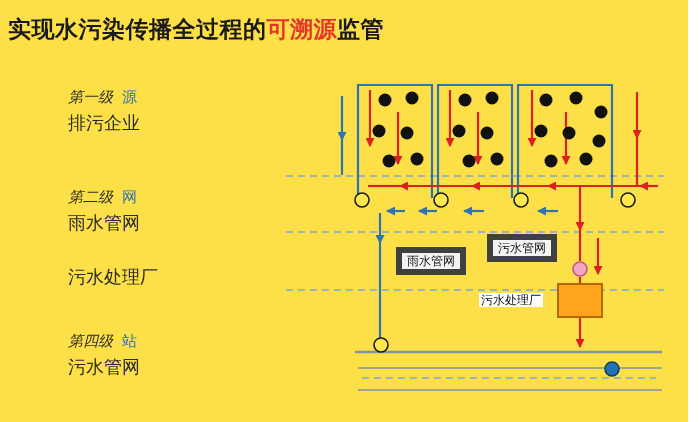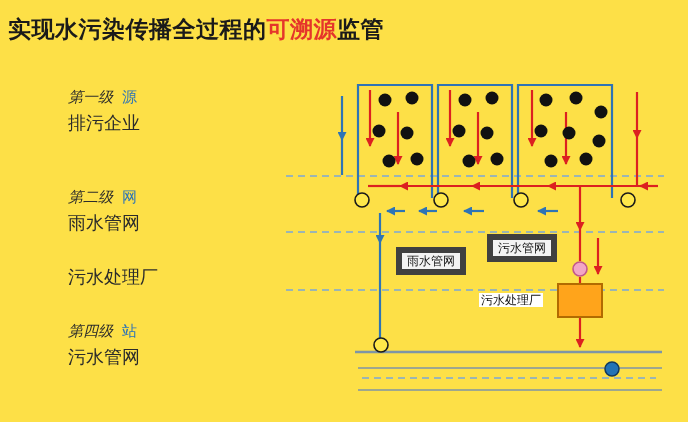--- a/index.html
+++ b/index.html
@@ -50,21 +50,21 @@
     <div><span class="name">第一级</span><span class="key">源</span></div>
     <div class="desc">排污企业</div>
   </div>
   <div class="level" style="left:68px; top:188px">
     <div><span class="name">第二级</span><span class="key">网</span></div>
     <div class="desc">雨水管网</div>
   </div>
   <div class="level" style="left:68px; top:260px">
     <div class="desc">污水处理厂</div>
   </div>
-  <div class="level" style="left:68px; top:322px">
+  <div class="level" style="left:68px; top:332px">
     <div><span class="name">第四级</span><span class="key">站</span></div>
     <div class="desc">污水管网</div>
   </div>
 
   <svg class="diagram" width="700" height="422" viewBox="0 0 700 422">
     <defs>
       <marker id="mRed" markerWidth="9" markerHeight="9" refX="8" refY="4.5" orient="auto" markerUnits="userSpaceOnUse">
         <path d="M0,0 L9,4.5 L0,9 Z"></path>
       </marker>
       <marker id="mBlue" markerWidth="9" markerHeight="9" refX="8" refY="4.5" orient="auto" markerUnits="userSpaceOnUse">

